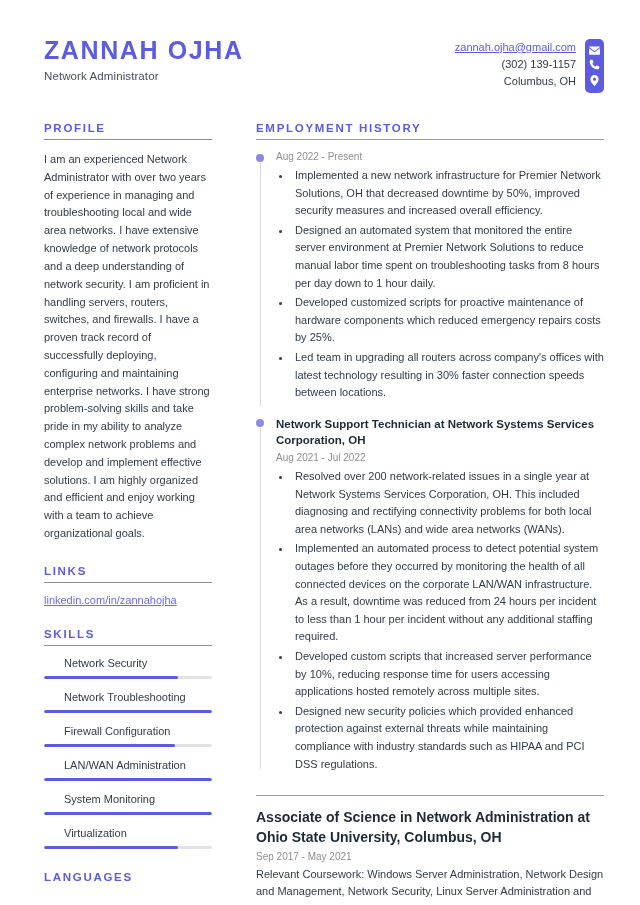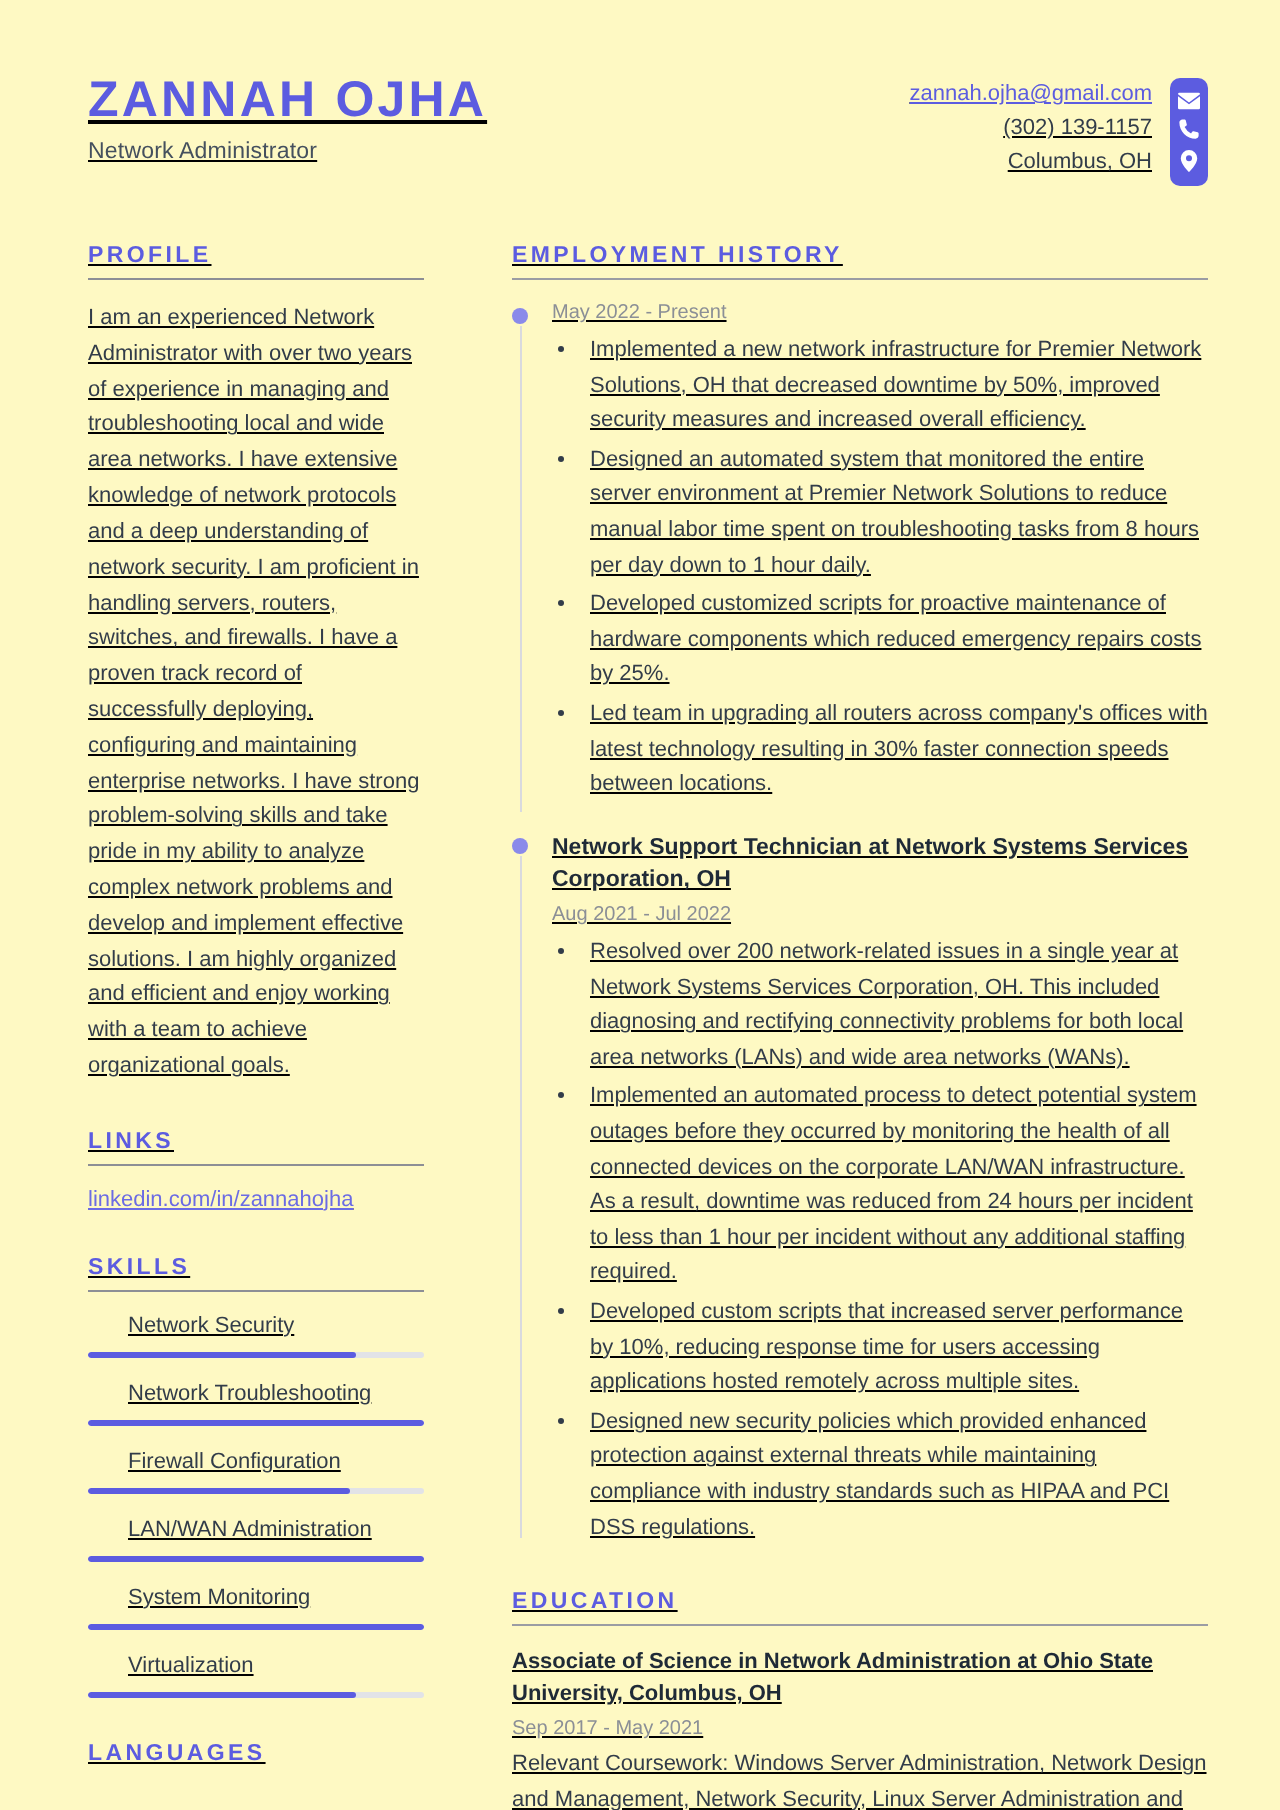--- a/index.html
+++ b/index.html
@@ -9,23 +9,22 @@
     height: 905px;
     background: #e9eaec;
     font-family: "Liberation Sans", sans-serif;
     overflow: hidden;
   }
 
   .page {
     position: relative;
     width: 640px;
     height: 905px;
-    background: #fef9c3;
+    background: #ffffff;
     padding: 0;
-    text-decoration: underline;
   }
 
   
   .header {
     display: flex;
     justify-content: space-between;
     align-items: flex-start;
     padding: 36px 36px 0 44px;
     height: 108px;
   }
@@ -210,21 +209,21 @@
     line-height: 1.6;
     color: #323c49;
     margin-bottom: 2px;
     padding-left: 3px;
   }
 
   .job-block { margin-bottom: 14px; }
 
   
   .edu-head {
-    font-size: 11px;
+    font-size: 14px;
     font-weight: bold;
     color: #1f2a37;
     line-height: 1.45;
   }
 
   .edu-date {
     font-size: 10px;
     color: #8b8f96;
     margin-top: 3px;
     margin-bottom: 4px;
@@ -339,21 +338,21 @@
 
     </div>
 
     <div class="right-col">
 
       <div class="sec">
         <div class="sec-title">EMPLOYMENT HISTORY</div>
         <div class="sec-rule thin"></div>
         <div id="jobs-list">
             <div class="job job-block">
-              <div class="job-date">May 2022 - Present</div>
+              <div class="job-date">Aug 2022 - Present</div>
               <ul class="bullets">
                 <li>Implemented a new network infrastructure for Premier Network Solutions, OH that decreased downtime by 50%, improved security measures and increased overall efficiency.</li>
                 <li>Designed an automated system that monitored the entire server environment at Premier Network Solutions to reduce manual labor time spent on troubleshooting tasks from 8 hours per day down to 1 hour daily.</li>
                 <li>Developed customized scripts for proactive maintenance of hardware components which reduced emergency repairs costs by 25%.</li>
                 <li>Led team in upgrading all routers across company's offices with latest technology resulting in 30% faster connection speeds between locations.</li>
               </ul>
             </div>
             <div class="job job-block last">
               <div class="job-head">Network Support Technician at Network Systems Services Corporation, OH</div>
               <div class="job-date">Aug 2021 - Jul 2022</div>
@@ -361,21 +360,20 @@
                 <li>Resolved over 200 network-related issues in a single year at Network Systems Services Corporation, OH. This included diagnosing and rectifying connectivity problems for both local area networks (LANs) and wide area networks (WANs).</li>
                 <li>Implemented an automated process to detect potential system outages before they occurred by monitoring the health of all connected devices on the corporate LAN/WAN infrastructure. As a result, downtime was reduced from 24 hours per incident to less than 1 hour per incident without any additional staffing required.</li>
                 <li>Developed custom scripts that increased server performance by 10%, reducing response time for users accessing applications hosted remotely across multiple sites.</li>
                 <li>Designed new security policies which provided enhanced protection against external threats while maintaining compliance with industry standards such as HIPAA and PCI DSS regulations.</li>
               </ul>
             </div>
           </div>
       </div>
 
       <div class="sec">
-        <div class="sec-title">EDUCATION</div>
         <div class="sec-rule thin"></div>
         <div id="education-list">
             <div>
               <div class="edu-head">Associate of Science in Network Administration at Ohio State University, Columbus, OH</div>
               <div class="edu-date">Sep 2017 - May 2021</div>
               <div class="edu-desc">Relevant Coursework: Windows Server Administration, Network Design and Management, Network Security, Linux Server Administration and Network Troubleshooting.</div>
             </div>
           </div>
       </div>
 

